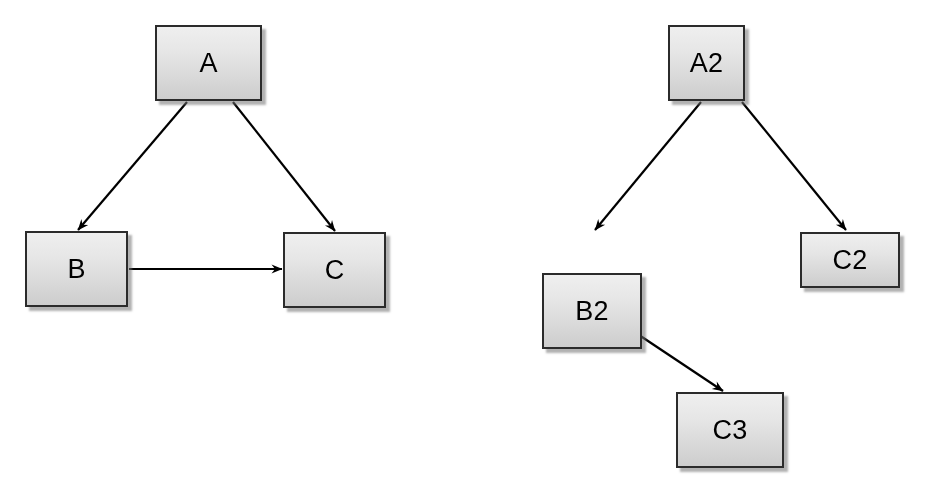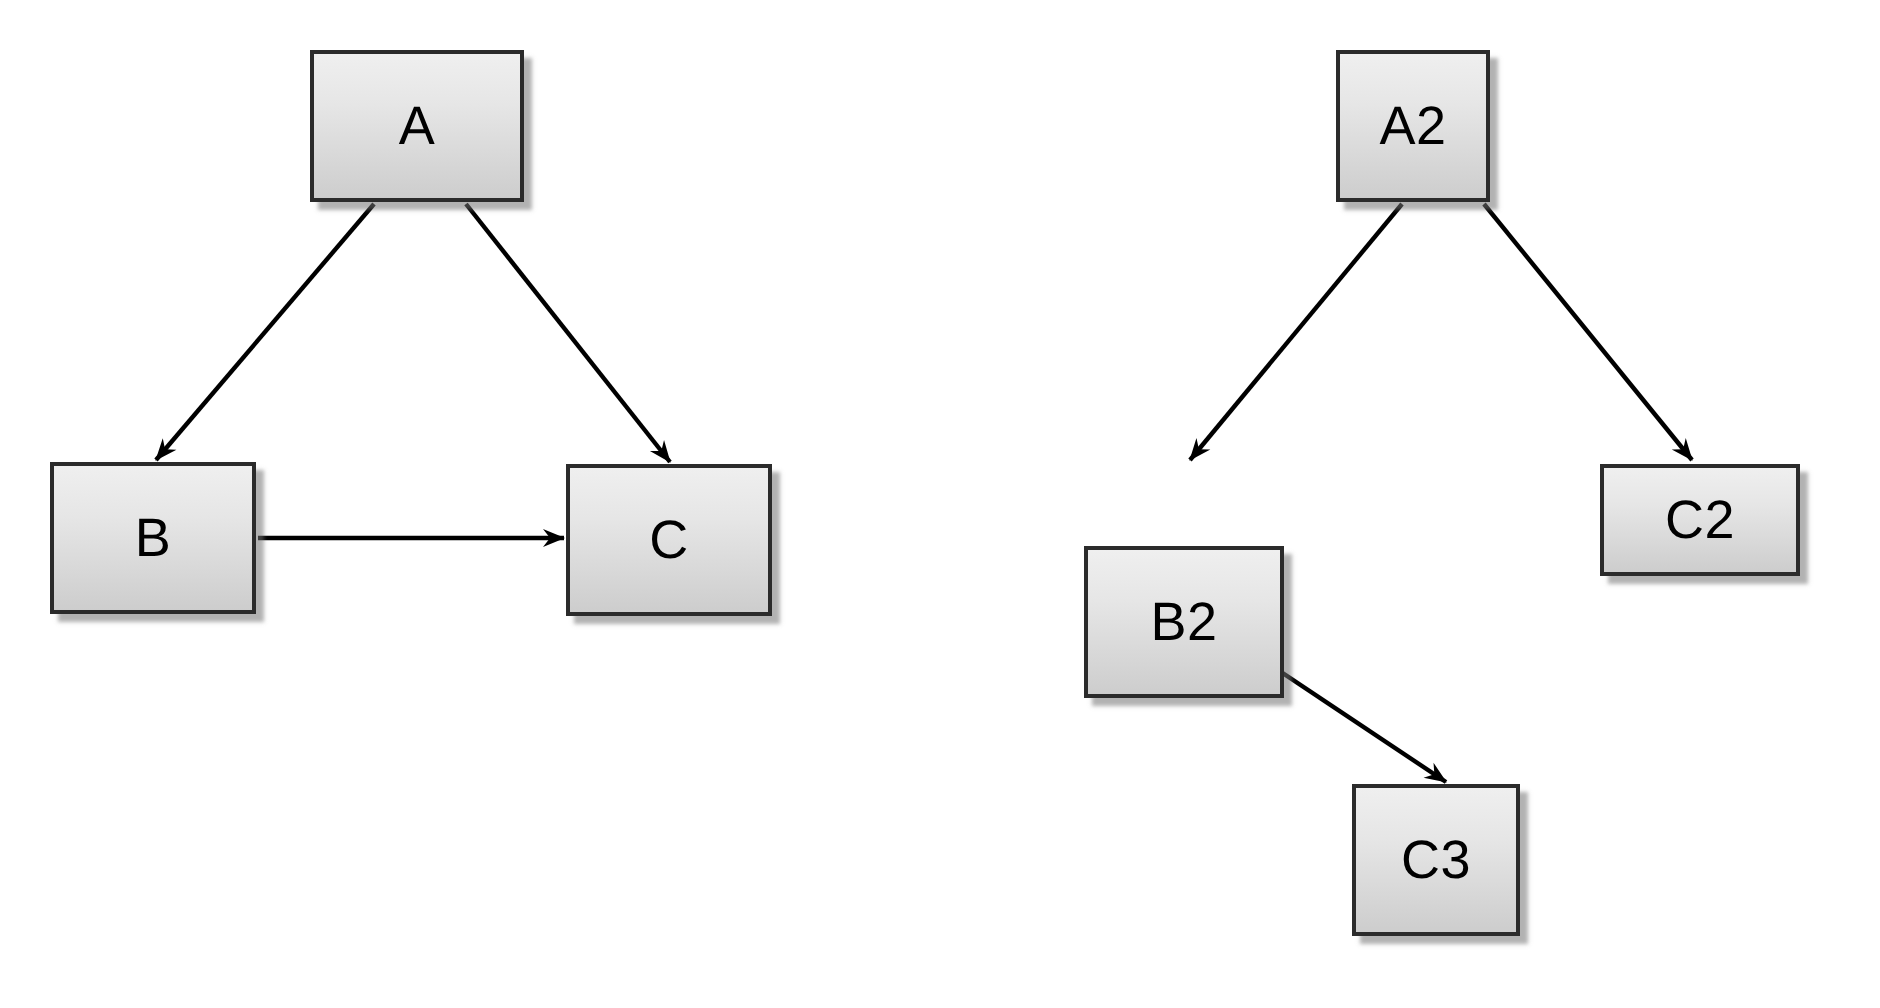--- a/index.html
+++ b/index.html
@@ -81,18 +81,18 @@
       </div>
       <div class="node" style="left: 668px; top: 25px; width: 77px; height: 76px;">
         <span class="node-label">A2</span>
       </div>
       <div class="node" style="left: 542px; top: 232px; width: 100px; height: 76px; margin-top: 41px;">
         <span class="node-label">B2</span>
       </div>
       <div class="node" style="left: 800px; top: 232px; width: 100px; height: 56px;">
         <span class="node-label">C2</span>
       </div>
-      <div class="node" style="left: 676px; top: 392px; width: 84px; height: 76px;">
+      <div class="node" style="left: 676px; top: 392px; width: 108px; height: 76px;">
         <span class="node-label">C3</span>
       </div>
     </div>
 
 </div>
 
 </body></html>

